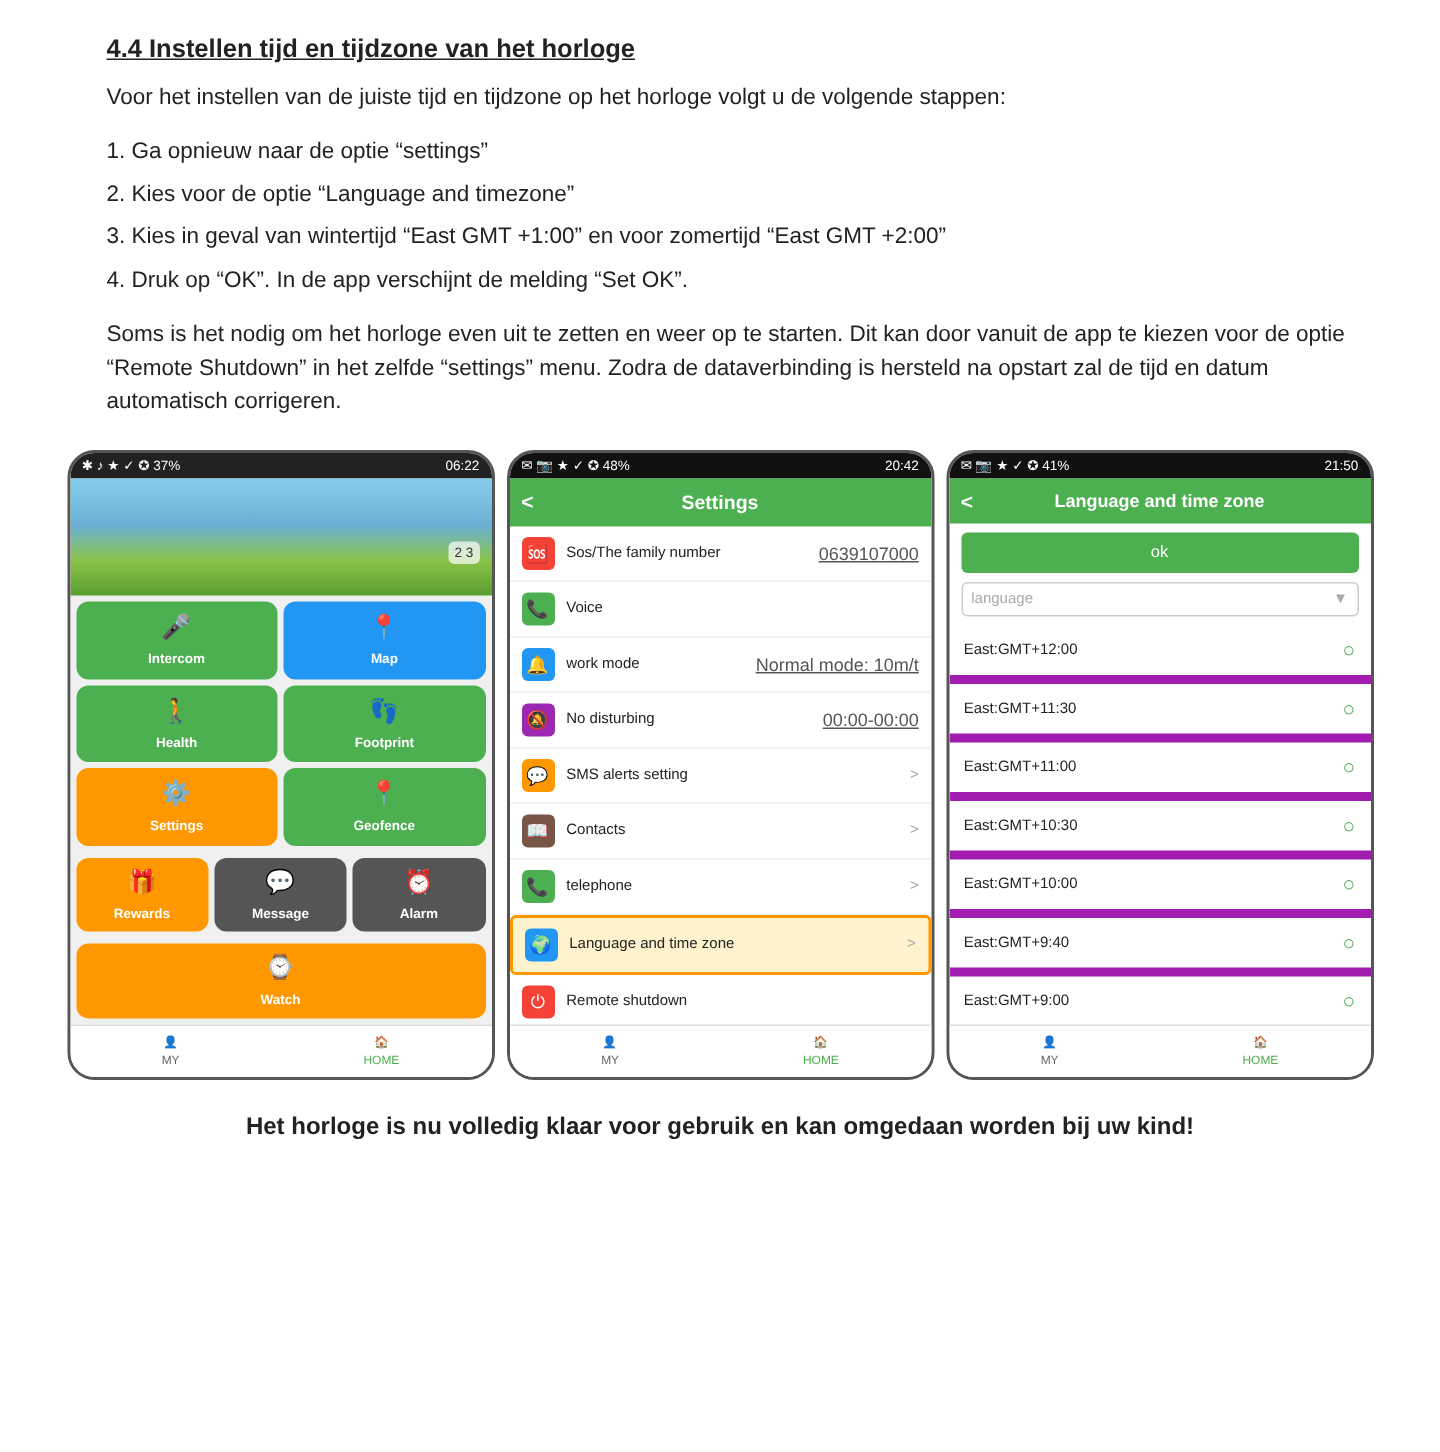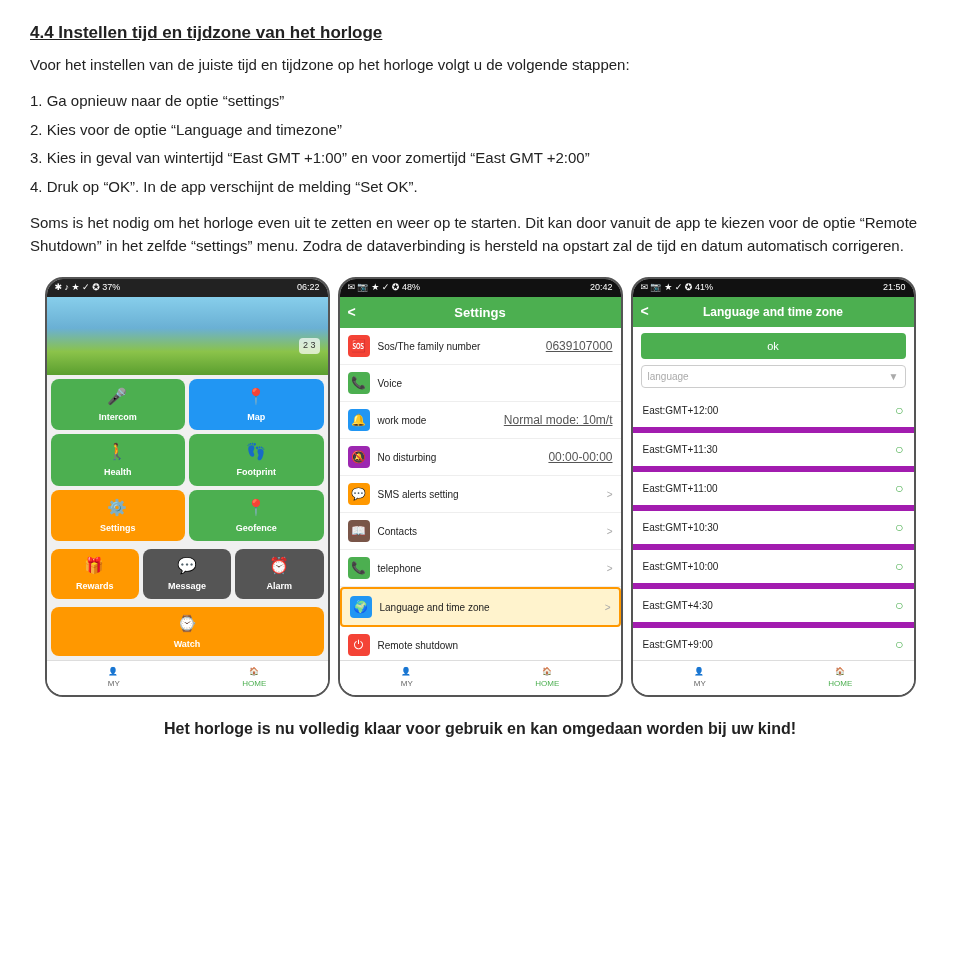--- a/index.html
+++ b/index.html
@@ -17,20 +17,21 @@
       font-size: 17px;
       font-weight: bold;
       text-decoration: underline;
       margin-bottom: 8px;
     }
     .body-text {
       margin-bottom: 6px;
     }
     .section {
       margin-bottom: 14px;
+      margin-left: 41px;
     }
     .bold-bottom {
       font-size: 16px;
       font-weight: bold;
       text-align: center;
       margin-top: 18px;
     }
 
     
     .phones-container {
@@ -456,21 +457,21 @@
       </div>
       <div class="phone3-tz-item">
         <span>East:GMT+10:30</span>
         <span class="phone3-check">○</span>
       </div>
       <div class="phone3-tz-item">
         <span>East:GMT+10:00</span>
         <span class="phone3-check">○</span>
       </div>
       <div class="phone3-tz-item">
-        <span>East:GMT+4:30</span>
+        <span>East:GMT+9:40</span>
         <span class="phone3-check">○</span>
       </div>
       <div class="phone3-tz-item">
         <span>East:GMT+9:00</span>
         <span class="phone3-check">○</span>
       </div>
       <div class="phone3-tz-item">
         <span>East:GMT+8:30</span>
         <span class="phone3-check">○</span>
       </div>

